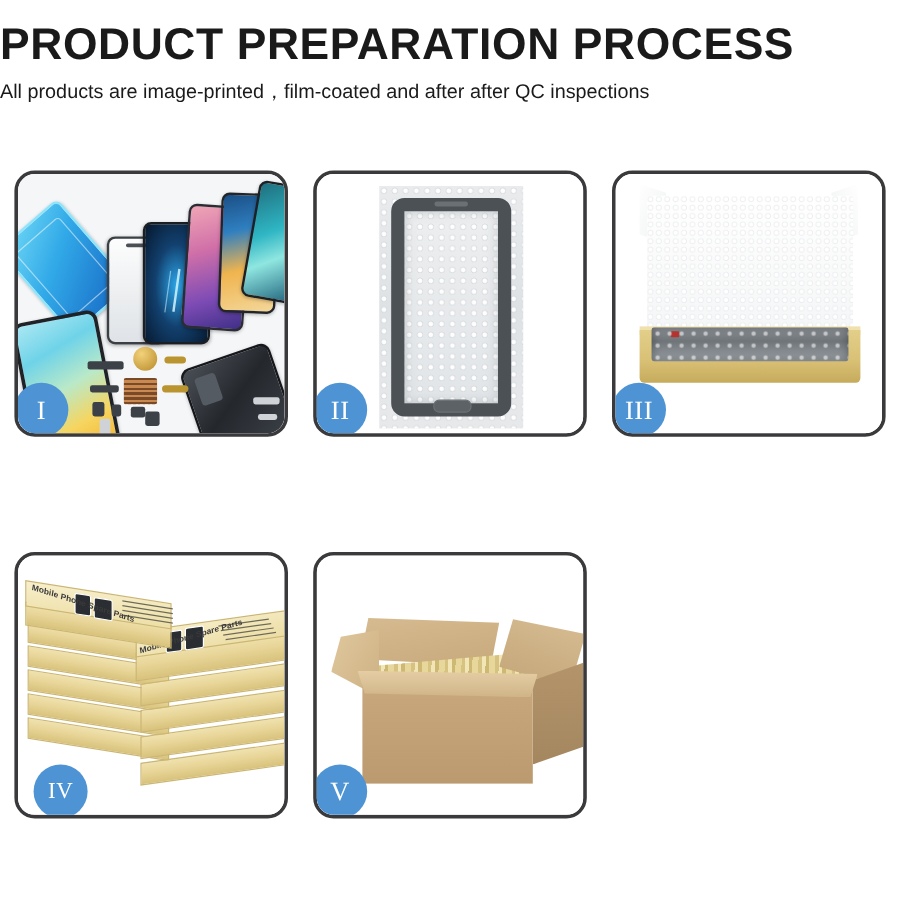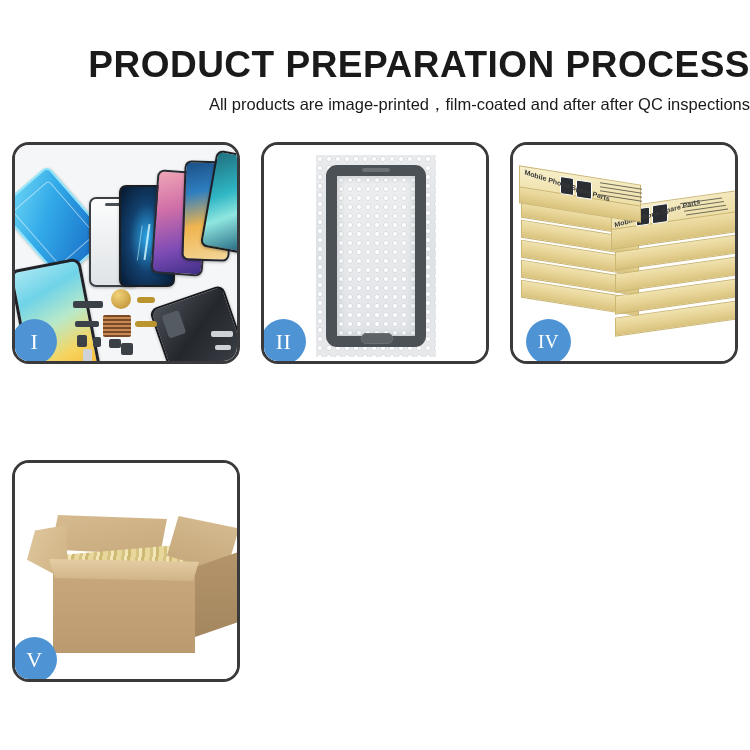--- a/index.html
+++ b/index.html
@@ -11,22 +11,22 @@
     width: 750px;
     height: 750px;
     font-family: "Liberation Sans", sans-serif;
     overflow: hidden;
     position: relative;
   }
 
   
   .header {
     width: 750px;
-    padding-top: 46px;
-    text-align: right;
+    padding-top: 18px;
+    text-align: left;
   }
   .page-title {
     font-family: "Liberation Sans", sans-serif;
     font-size: 37px;
     font-weight: 700;
     letter-spacing: 0.5px;
     color: #1a1a1a;
     line-height: 1.05;
     margin: 0;
     white-space: nowrap;
@@ -367,20 +367,33 @@
     <div class="panel-media">
       <div class="bw-sheet"></div>
       <div class="bw-frame">
         <div class="bw-ear"></div>
         <div class="bw-home"></div>
       </div>
     </div>
     <div class="badge">II</div>
   </div>
 
+  <div class="panel p3">
+    <div class="panel-media">
+      <div class="b3-lidL"></div>
+      <div class="b3-lidR"></div>
+      <div class="b3-foam"></div>
+      <div class="b3-lip"></div>
+      <div class="b3-tray"></div>
+      <div class="b3-trayin">
+        <div class="b3-dot"></div>
+      </div>
+    </div>
+    <div class="badge">III</div>
+  </div>
 
   <div class="panel p4">
     <div class="panel-media">
       <div class="stack">
 
         <div class="sbox" style="left:2px;top:116px;width:116px;height:16px;transform:skewY(9deg);"></div>
         <div class="sbox" style="left:2px;top:96px;width:116px;height:16px;transform:skewY(9deg);"></div>
         <div class="sbox" style="left:2px;top:76px;width:116px;height:16px;transform:skewY(9deg);"></div>
         <div class="sbox" style="left:2px;top:56px;width:116px;height:16px;transform:skewY(9deg);"></div>
         <div class="sbox" style="left:2px;top:36px;width:116px;height:16px;transform:skewY(9deg);"></div>

